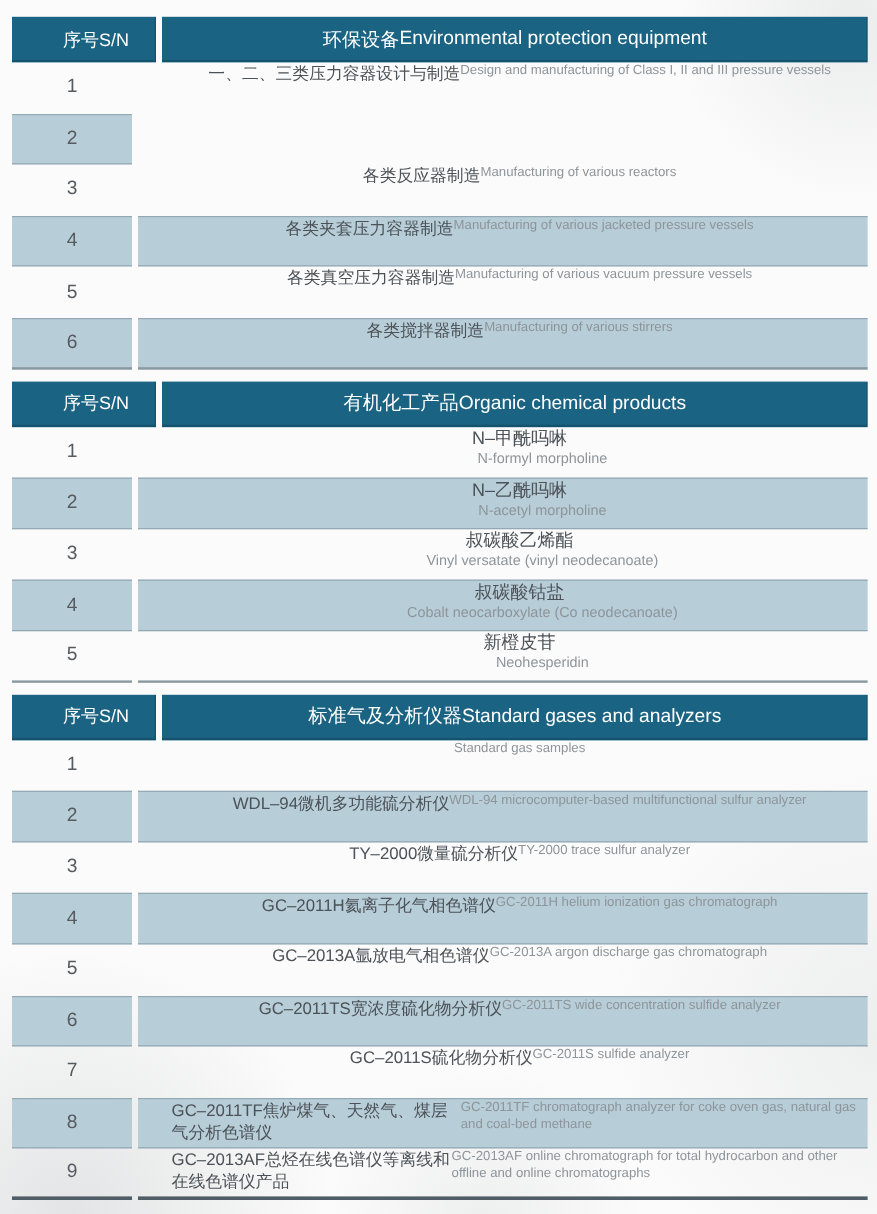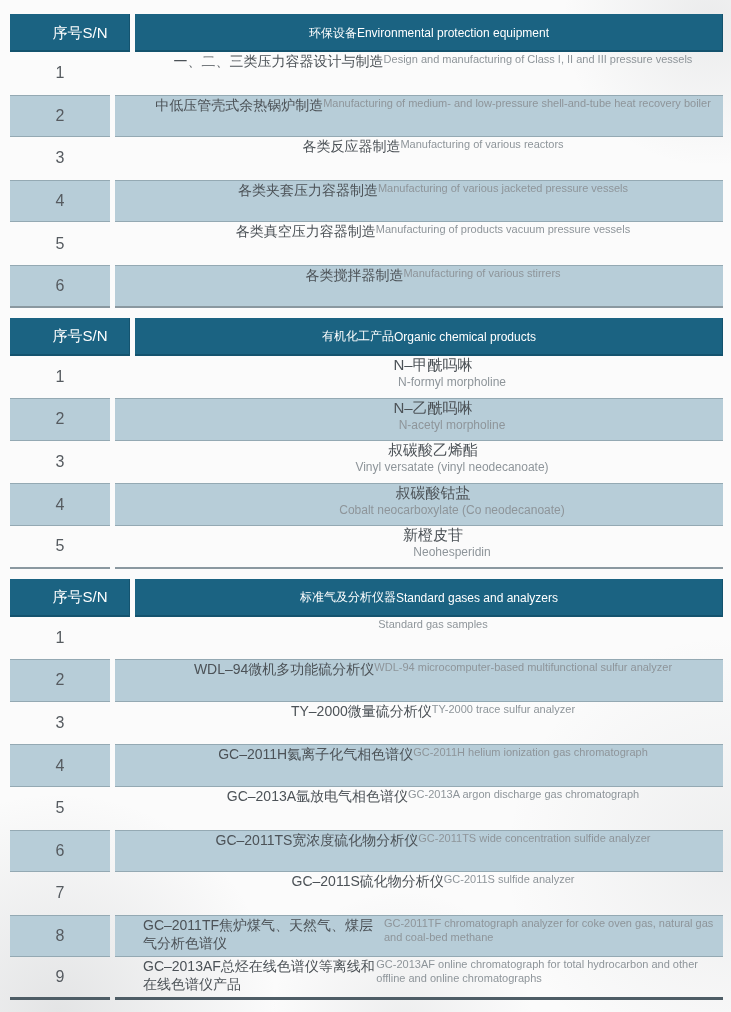--- a/index.html
+++ b/index.html
@@ -18,21 +18,21 @@
   .cat + .cat { margin-top:10px; }
 
   
   .cat-head { display:flex; gap:5px; height:38px; }
   .cat-head .cell {
     background:var(--header-bg,#1B6382); color:var(--header-text,#fff);
     display:flex; align-items:center; justify-content:center;
     box-shadow: inset -1px -2px 0 rgba(10,60,80,0.40);
   }
   .head-sn { width:100px; flex:none; font-size:15px;padding-left:20px; }
-  .head-title { flex:1; font-size:12px; }
+  .head-title { flex:1; font-size:16px; }
   .head-title .t-en { }
 
   
   .row { display:flex; gap:5px; height:42.6px; box-sizing:border-box; }
   .row .cell { background:transparent; box-sizing:border-box; }
   .row.alt .cell {
     background:var(--row-alt-bg,#B7CDD8);
     border-top:1px solid var(--row-alt-border,#94A9B3);
     border-bottom:1px solid var(--row-alt-border,#94A9B3);
   }
@@ -70,24 +70,20 @@
   <div class="row">
     <div class="cell row-sn">1</div>
     <div class="cell row-content stacked">
       <div class="zh">一、二、三类压力容器设计与制造</div>
       <div class="en">Design and manufacturing of Class I, II and III pressure vessels</div>
     </div>
   </div>
 
   <div class="row alt">
     <div class="cell row-sn">2</div>
-    <div class="cell row-content stacked">
-      <div class="zh">中低压管壳式余热锅炉制造</div>
-      <div class="en">Manufacturing of medium- and low-pressure shell-and-tube heat recovery boiler</div>
-    </div>
   </div>
 
   <div class="row">
     <div class="cell row-sn">3</div>
     <div class="cell row-content stacked">
       <div class="zh">各类反应器制造</div>
       <div class="en">Manufacturing of various reactors</div>
     </div>
   </div>
 
@@ -96,21 +92,21 @@
     <div class="cell row-content stacked">
       <div class="zh">各类夹套压力容器制造</div>
       <div class="en">Manufacturing of various jacketed pressure vessels</div>
     </div>
   </div>
 
   <div class="row">
     <div class="cell row-sn">5</div>
     <div class="cell row-content stacked">
       <div class="zh">各类真空压力容器制造</div>
-      <div class="en">Manufacturing of products vacuum pressure vessels</div>
+      <div class="en">Manufacturing of various vacuum pressure vessels</div>
     </div>
   </div>
 
   <div class="row alt">
     <div class="cell row-sn">6</div>
     <div class="cell row-content stacked">
       <div class="zh">各类搅拌器制造</div>
       <div class="en">Manufacturing of various stirrers</div>
     </div>
   </div>

